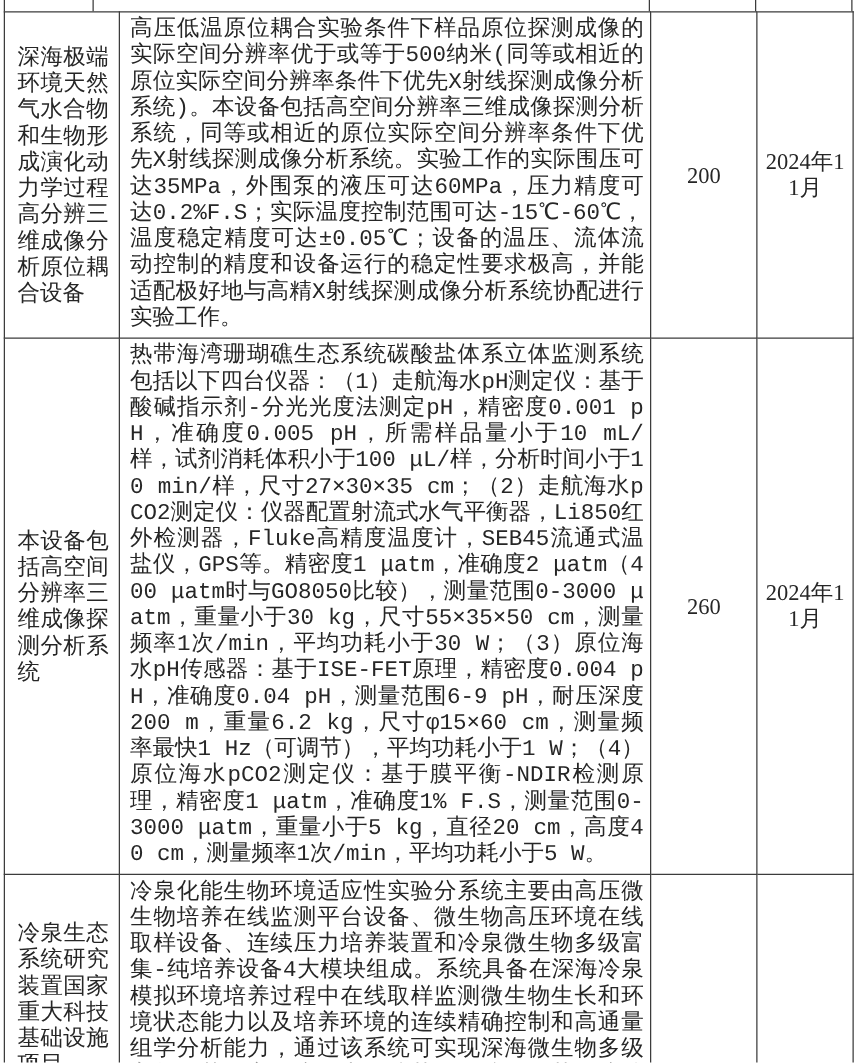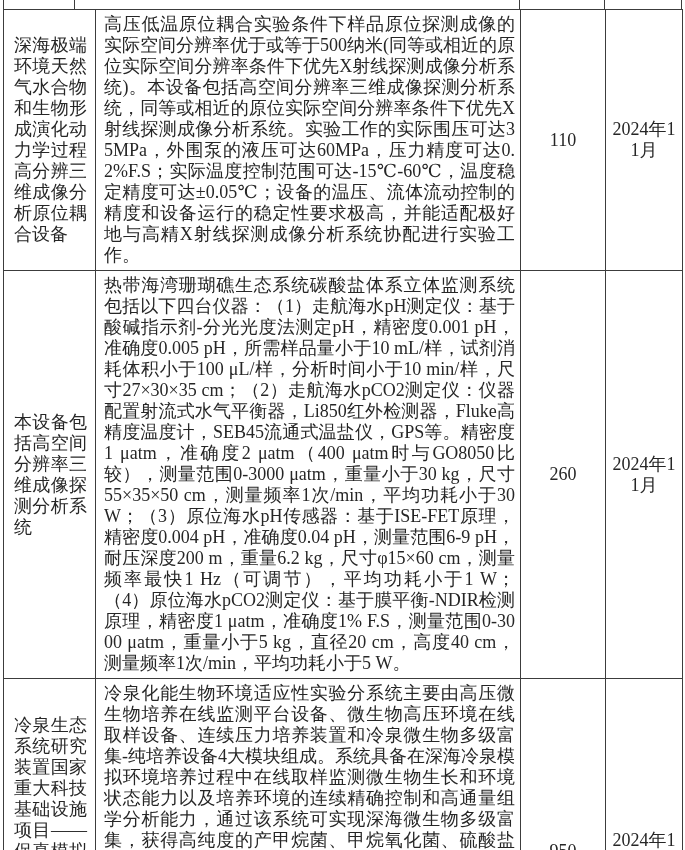--- a/index.html
+++ b/index.html
@@ -35,20 +35,21 @@
     padding: 2px 8px 2px 10px;
     text-align: justify;
     line-height: 21px;
     word-break: break-all;
   }
   .desc-cell {
     padding: 4px 5px 4px 8px;
     text-align: justify;
     line-height: 21px;
     word-break: break-all;
+    font-family: Liberation Mono, monospace;
   }
   .amount-cell { text-align: center; line-height: 21px; }
   .date-cell {
     text-align: center;
     white-space: pre-line;
     line-height: 21px;
     padding: 0 4px;
   }
 </style>
 </head>
@@ -67,21 +68,21 @@
     <colgroup>
       <col class="c-name">
         <col class="c-desc">
         <col class="c-amount">
         <col class="c-date">
     </colgroup>
     <tbody>
       <tr class="r1">
         <td class="name-cell">深海极端环境天然气水合物和生物形成演化动力学过程高分辨三维成像分析原位耦合设备</td>
         <td class="desc-cell">高压低温原位耦合实验条件下样品原位探测成像的实际空间分辨率优于或等于500纳米(同等或相近的原位实际空间分辨率条件下优先X射线探测成像分析系统)。本设备包括高空间分辨率三维成像探测分析系统，同等或相近的原位实际空间分辨率条件下优先X射线探测成像分析系统。实验工作的实际围压可达35MPa，外围泵的液压可达60MPa，压力精度可达0.2%F.S；实际温度控制范围可达-15℃-60℃，温度稳定精度可达±0.05℃；设备的温压、流体流动控制的精度和设备运行的稳定性要求极高，并能适配极好地与高精X射线探测成像分析系统协配进行实验工作。</td>
-        <td class="amount-cell">110</td>
+        <td class="amount-cell">200</td>
         <td class="date-cell">2024年1
 1月</td>
       </tr>
       <tr class="r3">
         <td class="name-cell">本设备包括高空间分辨率三维成像探测分析系统</td>
         <td class="desc-cell">热带海湾珊瑚礁生态系统碳酸盐体系立体监测系统包括以下四台仪器：（1）走航海水pH测定仪：基于酸碱指示剂-分光光度法测定pH，精密度0.001 pH，准确度0.005 pH，所需样品量小于10 mL/样，试剂消耗体积小于100 μL/样，分析时间小于10 min/样，尺寸27×30×35 cm；（2）走航海水pCO2测定仪：仪器配置射流式水气平衡器，Li850红外检测器，Fluke高精度温度计，SEB45流通式温盐仪，GPS等。精密度1 μatm，准确度2 μatm（400 μatm时与GO8050比较），测量范围0-3000 μatm，重量小于30 kg，尺寸55×35×50 cm，测量频率1次/min，平均功耗小于30 W；（3）原位海水pH传感器：基于ISE-FET原理，精密度0.004 pH，准确度0.04 pH，测量范围6-9 pH，耐压深度200 m，重量6.2 kg，尺寸φ15×60 cm，测量频率最快1 Hz（可调节），平均功耗小于1 W；（4）原位海水pCO2测定仪：基于膜平衡-NDIR检测原理，精密度1 μatm，准确度1% F.S，测量范围0-3000 μatm，重量小于5 kg，直径20 cm，高度40 cm，测量频率1次/min，平均功耗小于5 W。</td>
         <td class="amount-cell">260</td>
         <td class="date-cell">2024年1
 1月</td>
       </tr>

